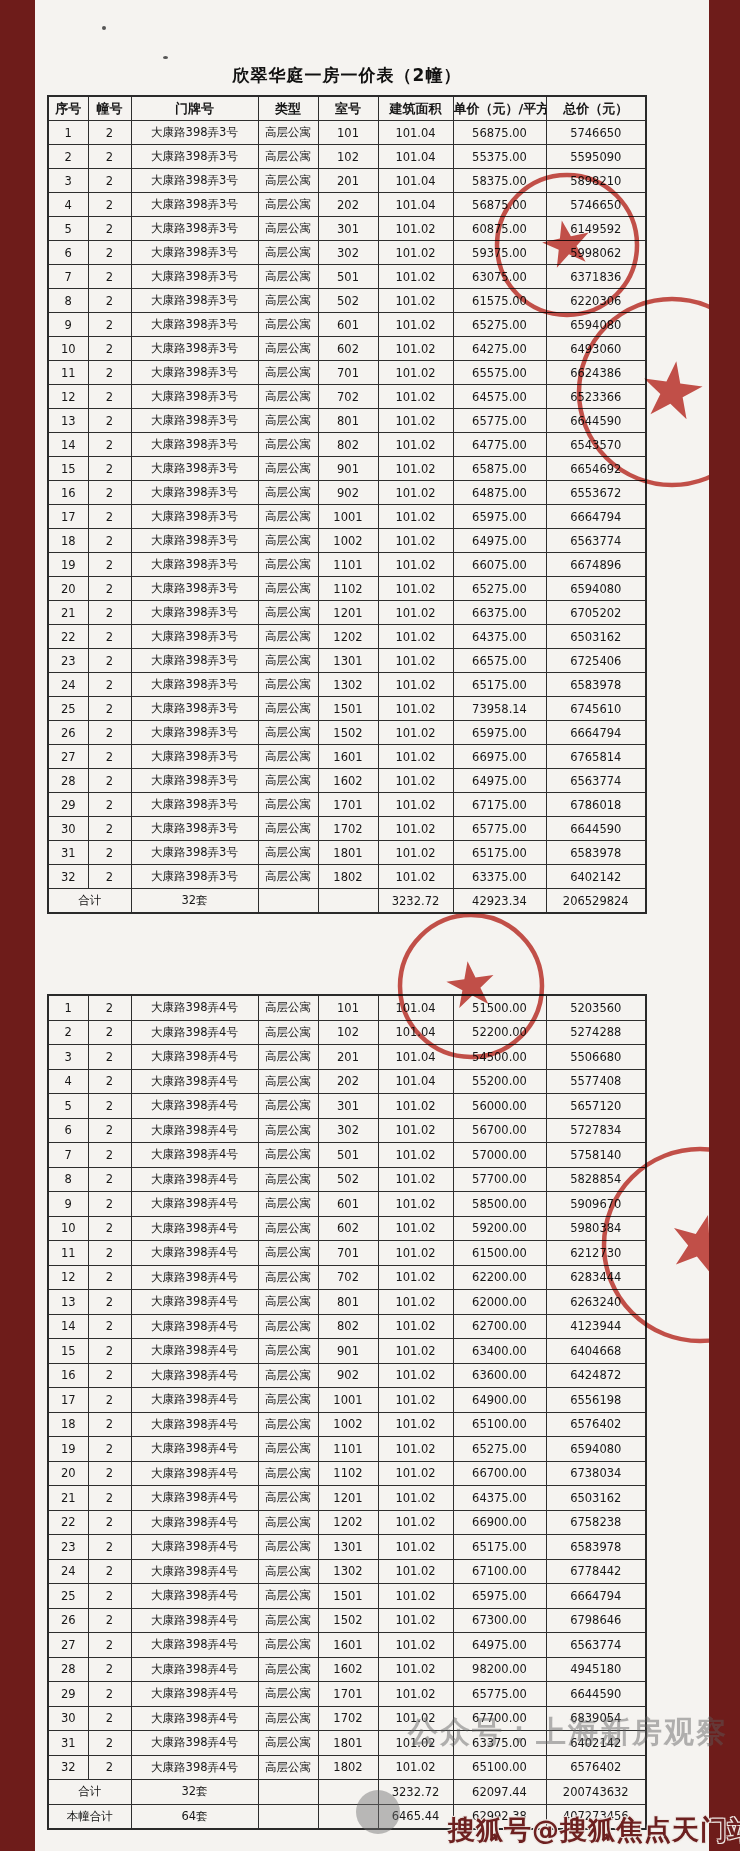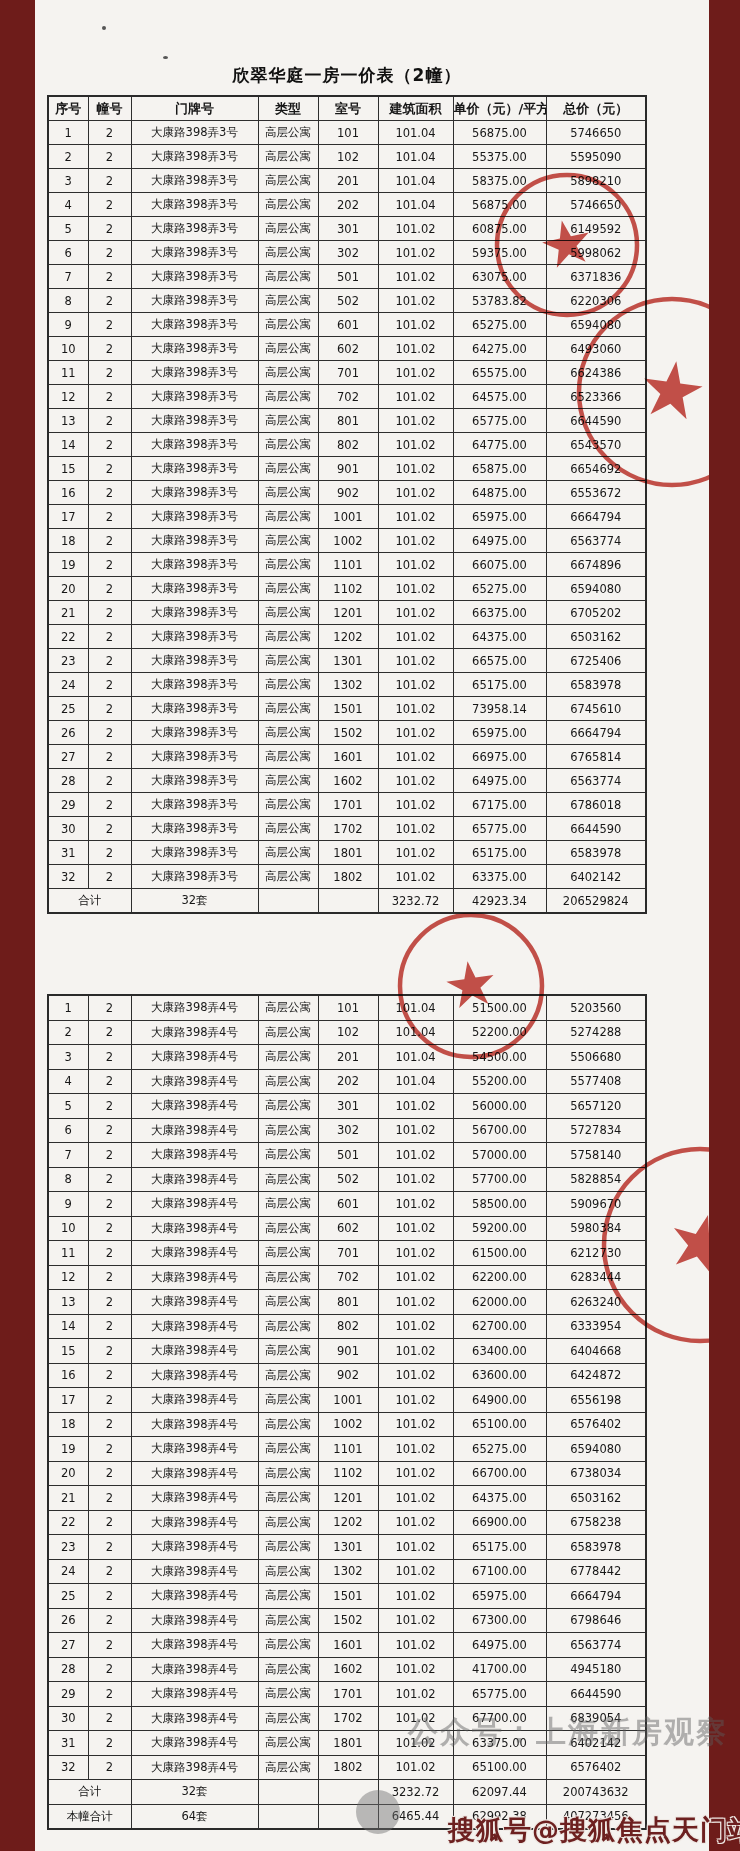--- a/index.html
+++ b/index.html
@@ -152,21 +152,21 @@
           <td>63075.00</td>
           <td>6371836</td>
         </tr>
         <tr>
           <td>8</td>
           <td>2</td>
           <td>大康路398弄3号</td>
           <td>高层公寓</td>
           <td>502</td>
           <td>101.02</td>
-          <td>53783.82</td>
+          <td>61575.00</td>
           <td>6220306</td>
         </tr>
         <tr>
           <td>9</td>
           <td>2</td>
           <td>大康路398弄3号</td>
           <td>高层公寓</td>
           <td>601</td>
           <td>101.02</td>
           <td>65275.00</td>
@@ -561,21 +561,21 @@
           <td>6263240</td>
         </tr>
         <tr>
           <td>14</td>
           <td>2</td>
           <td>大康路398弄4号</td>
           <td>高层公寓</td>
           <td>802</td>
           <td>101.02</td>
           <td>62700.00</td>
-          <td>6333954</td>
+          <td>4123944</td>
         </tr>
         <tr>
           <td>15</td>
           <td>2</td>
           <td>大康路398弄4号</td>
           <td>高层公寓</td>
           <td>901</td>
           <td>101.02</td>
           <td>63400.00</td>
           <td>6404668</td>
@@ -700,21 +700,21 @@
           <td>64975.00</td>
           <td>6563774</td>
         </tr>
         <tr>
           <td>28</td>
           <td>2</td>
           <td>大康路398弄4号</td>
           <td>高层公寓</td>
           <td>1602</td>
           <td>101.02</td>
-          <td>41700.00</td>
+          <td>98200.00</td>
           <td>4945180</td>
         </tr>
         <tr>
           <td>29</td>
           <td>2</td>
           <td>大康路398弄4号</td>
           <td>高层公寓</td>
           <td>1701</td>
           <td>101.02</td>
           <td>65775.00</td>

